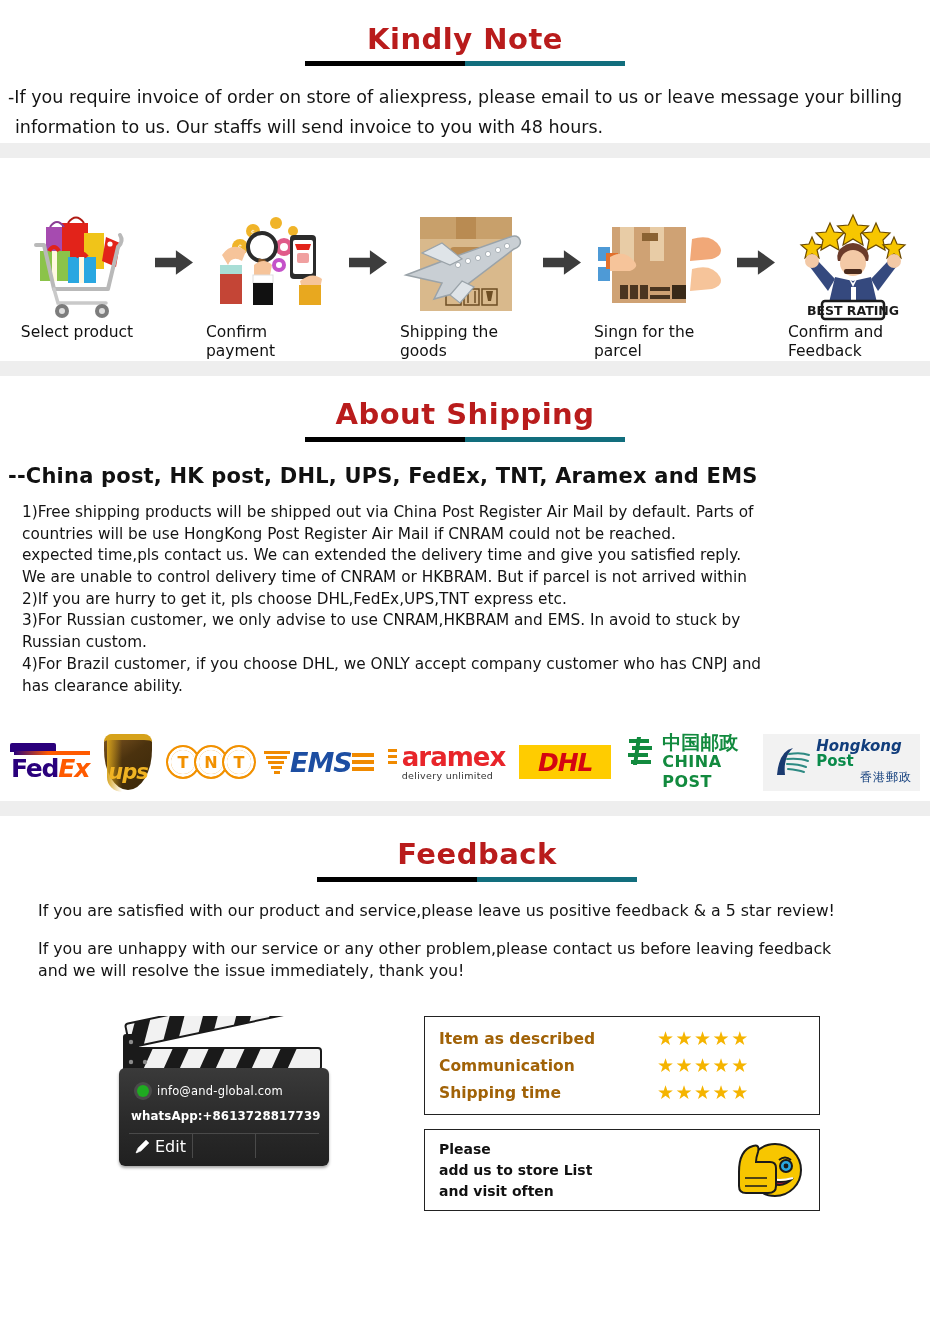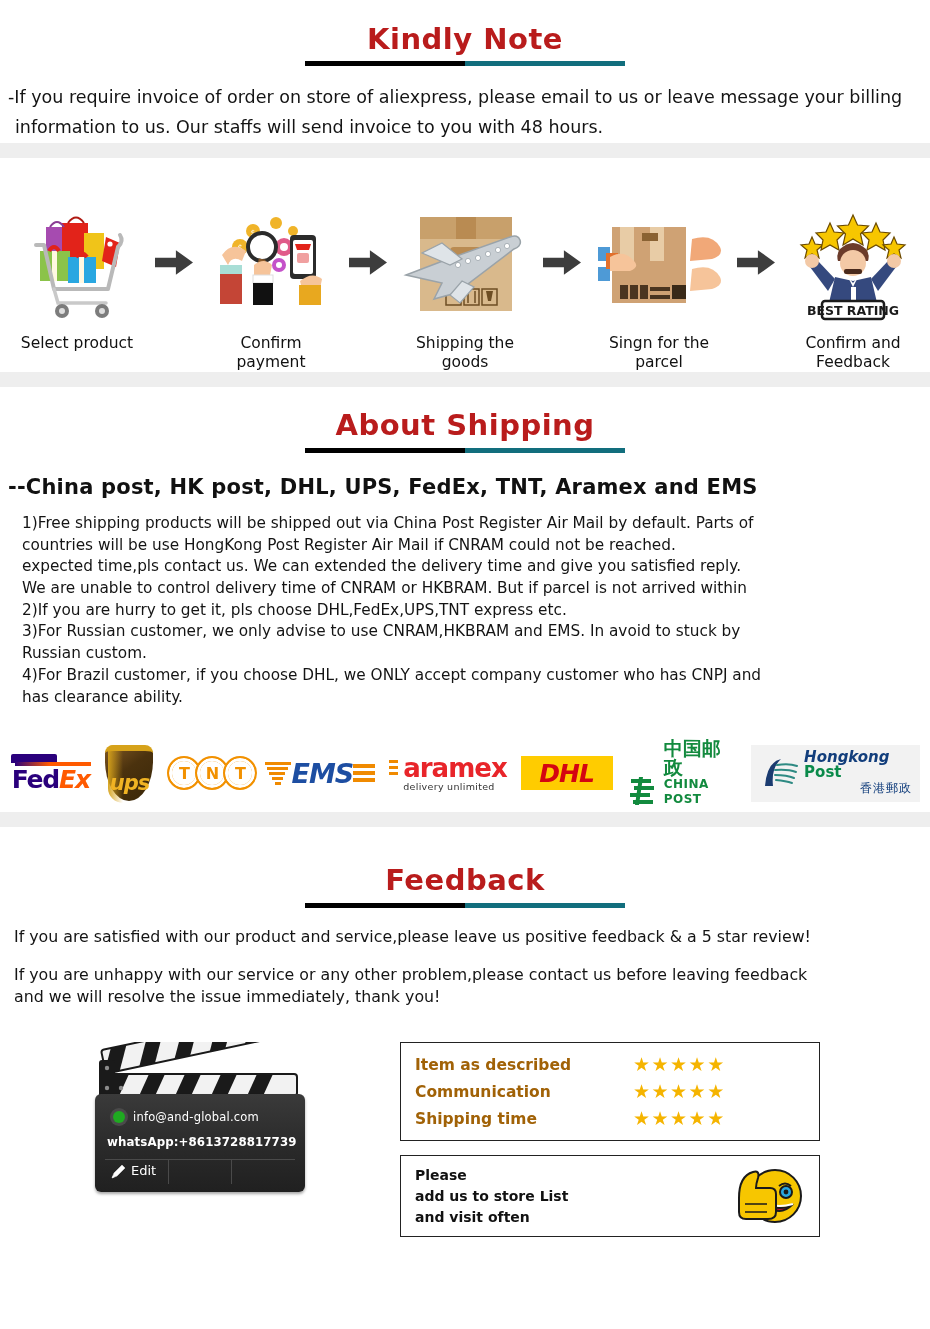--- a/index.html
+++ b/index.html
@@ -71,23 +71,21 @@
     align-items: center;
   }
   .step-art {
     width: 150px;
     height: 120px;
     position: relative;
   }
   .step-label {
     font-size: 15.5px;
     line-height: 1.25;
-    text-align: center;
     color: #111111;
-    margin-top: 11px;
     max-width: 130px;
   }
   .arrow {
     width: 44px;
     height: 120px;
     display: flex;
     align-items: center;
     justify-content: center;
     flex: none;
   }
@@ -174,35 +172,35 @@
   .aramex-bars { width:9px;height:22px;display:flex;flex-direction:column;justify-content:center;gap:3px;}
   .aramex-bars i{display:block;height:3px;background:#f08a00;width:100%;}
   .aramex-word { color:#e8252a; font-size:26px; font-weight:700; letter-spacing:-1px; line-height:1;}
   .aramex-sub { font-size:9.5px; color:#333; margin-left:14px; letter-spacing:.3px;}
 
   
   .dhl-box { background:#ffcc00; width:92px;height:34px; display:flex;align-items:center;justify-content:center;}
   .dhl-word { color:#d40511; font-size:25px;font-weight:700;font-style:italic;letter-spacing:-1px;}
 
   
-  .cnpost { align-items:flex-end; gap:3px;}
+  .cnpost { align-items:flex-start; gap:3px;}
   .cnpost-mark { width:34px;height:34px;position:relative;}
   .cnpost-txt-cn { color:#128a3e; font-size:19px; font-weight:700; line-height:1;}
-  .cnpost-txt-en { color:#128a3e; font-size:12px; font-weight:600; letter-spacing:.5px; line-height:1.25;}
+  .cnpost-txt-en { color:#128a3e; font-size:16px; font-weight:600; letter-spacing:.5px; line-height:1.25;}
 
   
   .hkpost { background:#f2f2f2; padding:5px 8px; gap:5px; align-items:center;}
   .hk-bird { width:40px;height:34px;}
   .hk-en { font-size:15px; line-height:1;}
   .hk-en .hk1 { color:#123e7c; font-style: italic; font-weight:600;}
   .hk-en .hk2 { color:#0a8a4a; font-weight:700;}
   .hk-cn { color:#123e7c; font-size:12px; text-align:right; letter-spacing:1px;}
 
   
-  #feedback { padding-top: 38px; }
+  #feedback { padding-top: 23px; margin-left: 24px; }
   .fb-body { font-size: 15.8px; line-height: 1.4; color:#141414; padding: 18px 12px 0 14px;}
   .fb-body p { margin: 0 0 16px 0; }
 
   
   .bottom {
     display: flex;
     align-items: flex-start;
     padding: 18px 0 0 0;
     position: relative;
   }
@@ -219,21 +217,21 @@
     margin-top: -6px;
   }
   .cb-row { display:flex; align-items:center; gap:8px; margin: 4px 0 0 8px;}
   .cb-dot { width:12px;height:12px;border-radius:50%;background:#1faa21;
       box-shadow: 0 0 0 3px #4a4a4a; flex:none;}
   .cb-email { font-size:11.5px; letter-spacing:.2px;}
   .cb-whats { font-size:11.8px; font-weight:700; margin:11px 0 0 2px; letter-spacing:.1px;}
   .cb-foot { margin-top:10px; border-top:1px solid #4a4a4a; display:flex; align-items:center; height:24px;}
   .cb-cell { border-right:1px solid #4a4a4a; height:24px; flex:1; display:flex; align-items:center;}
   .cb-cell:last-child{border-right:none;}
-  .cb-edit { font-size:13px; display:flex; align-items:flex-start; gap:4px; padding-left:4px;}
+  .cb-edit { font-size:16px; display:flex; align-items:flex-end; gap:4px; padding-left:4px;}
 
   .boxes { flex: 1; padding-right: 110px; }
   .rate-box, .please-box {
     border: 1.5px solid #222222;
     background: #ffffff;
     box-sizing: border-box;
   }
   .rate-box { padding: 8px 14px 8px 14px; }
   .rate-row { display:flex; align-items:center; height:27px; }
   .rate-label { font-size:15.5px; font-weight:700; color:#a16207; width: 218px;

